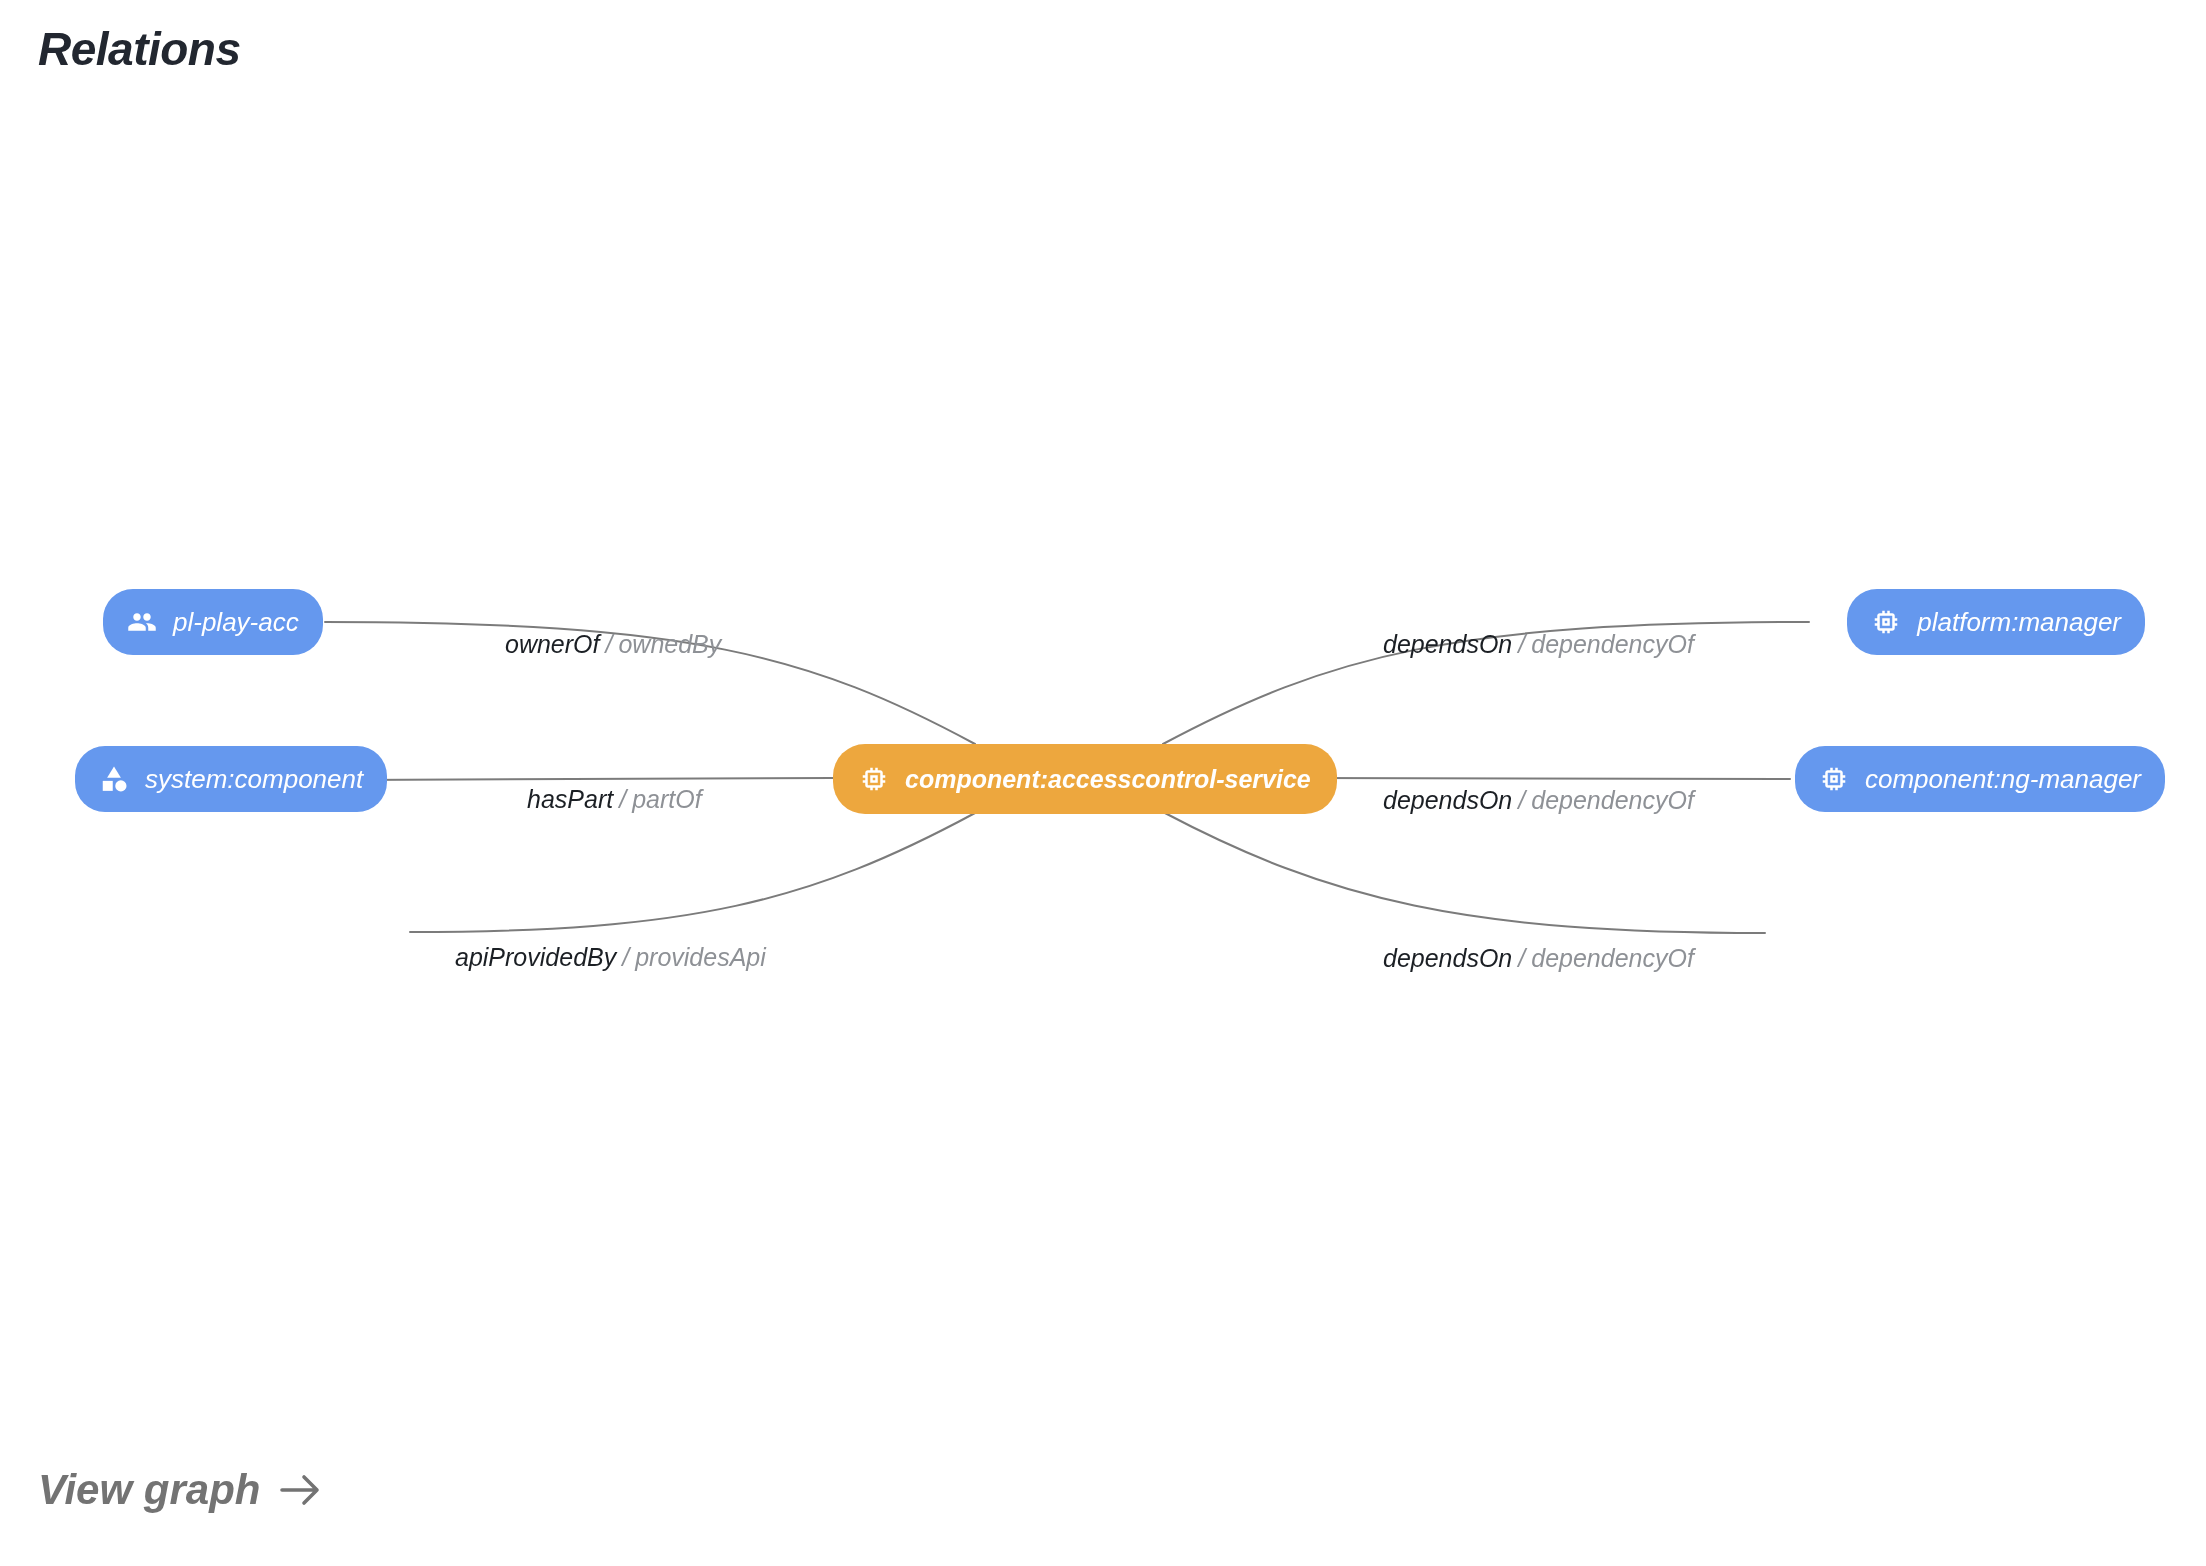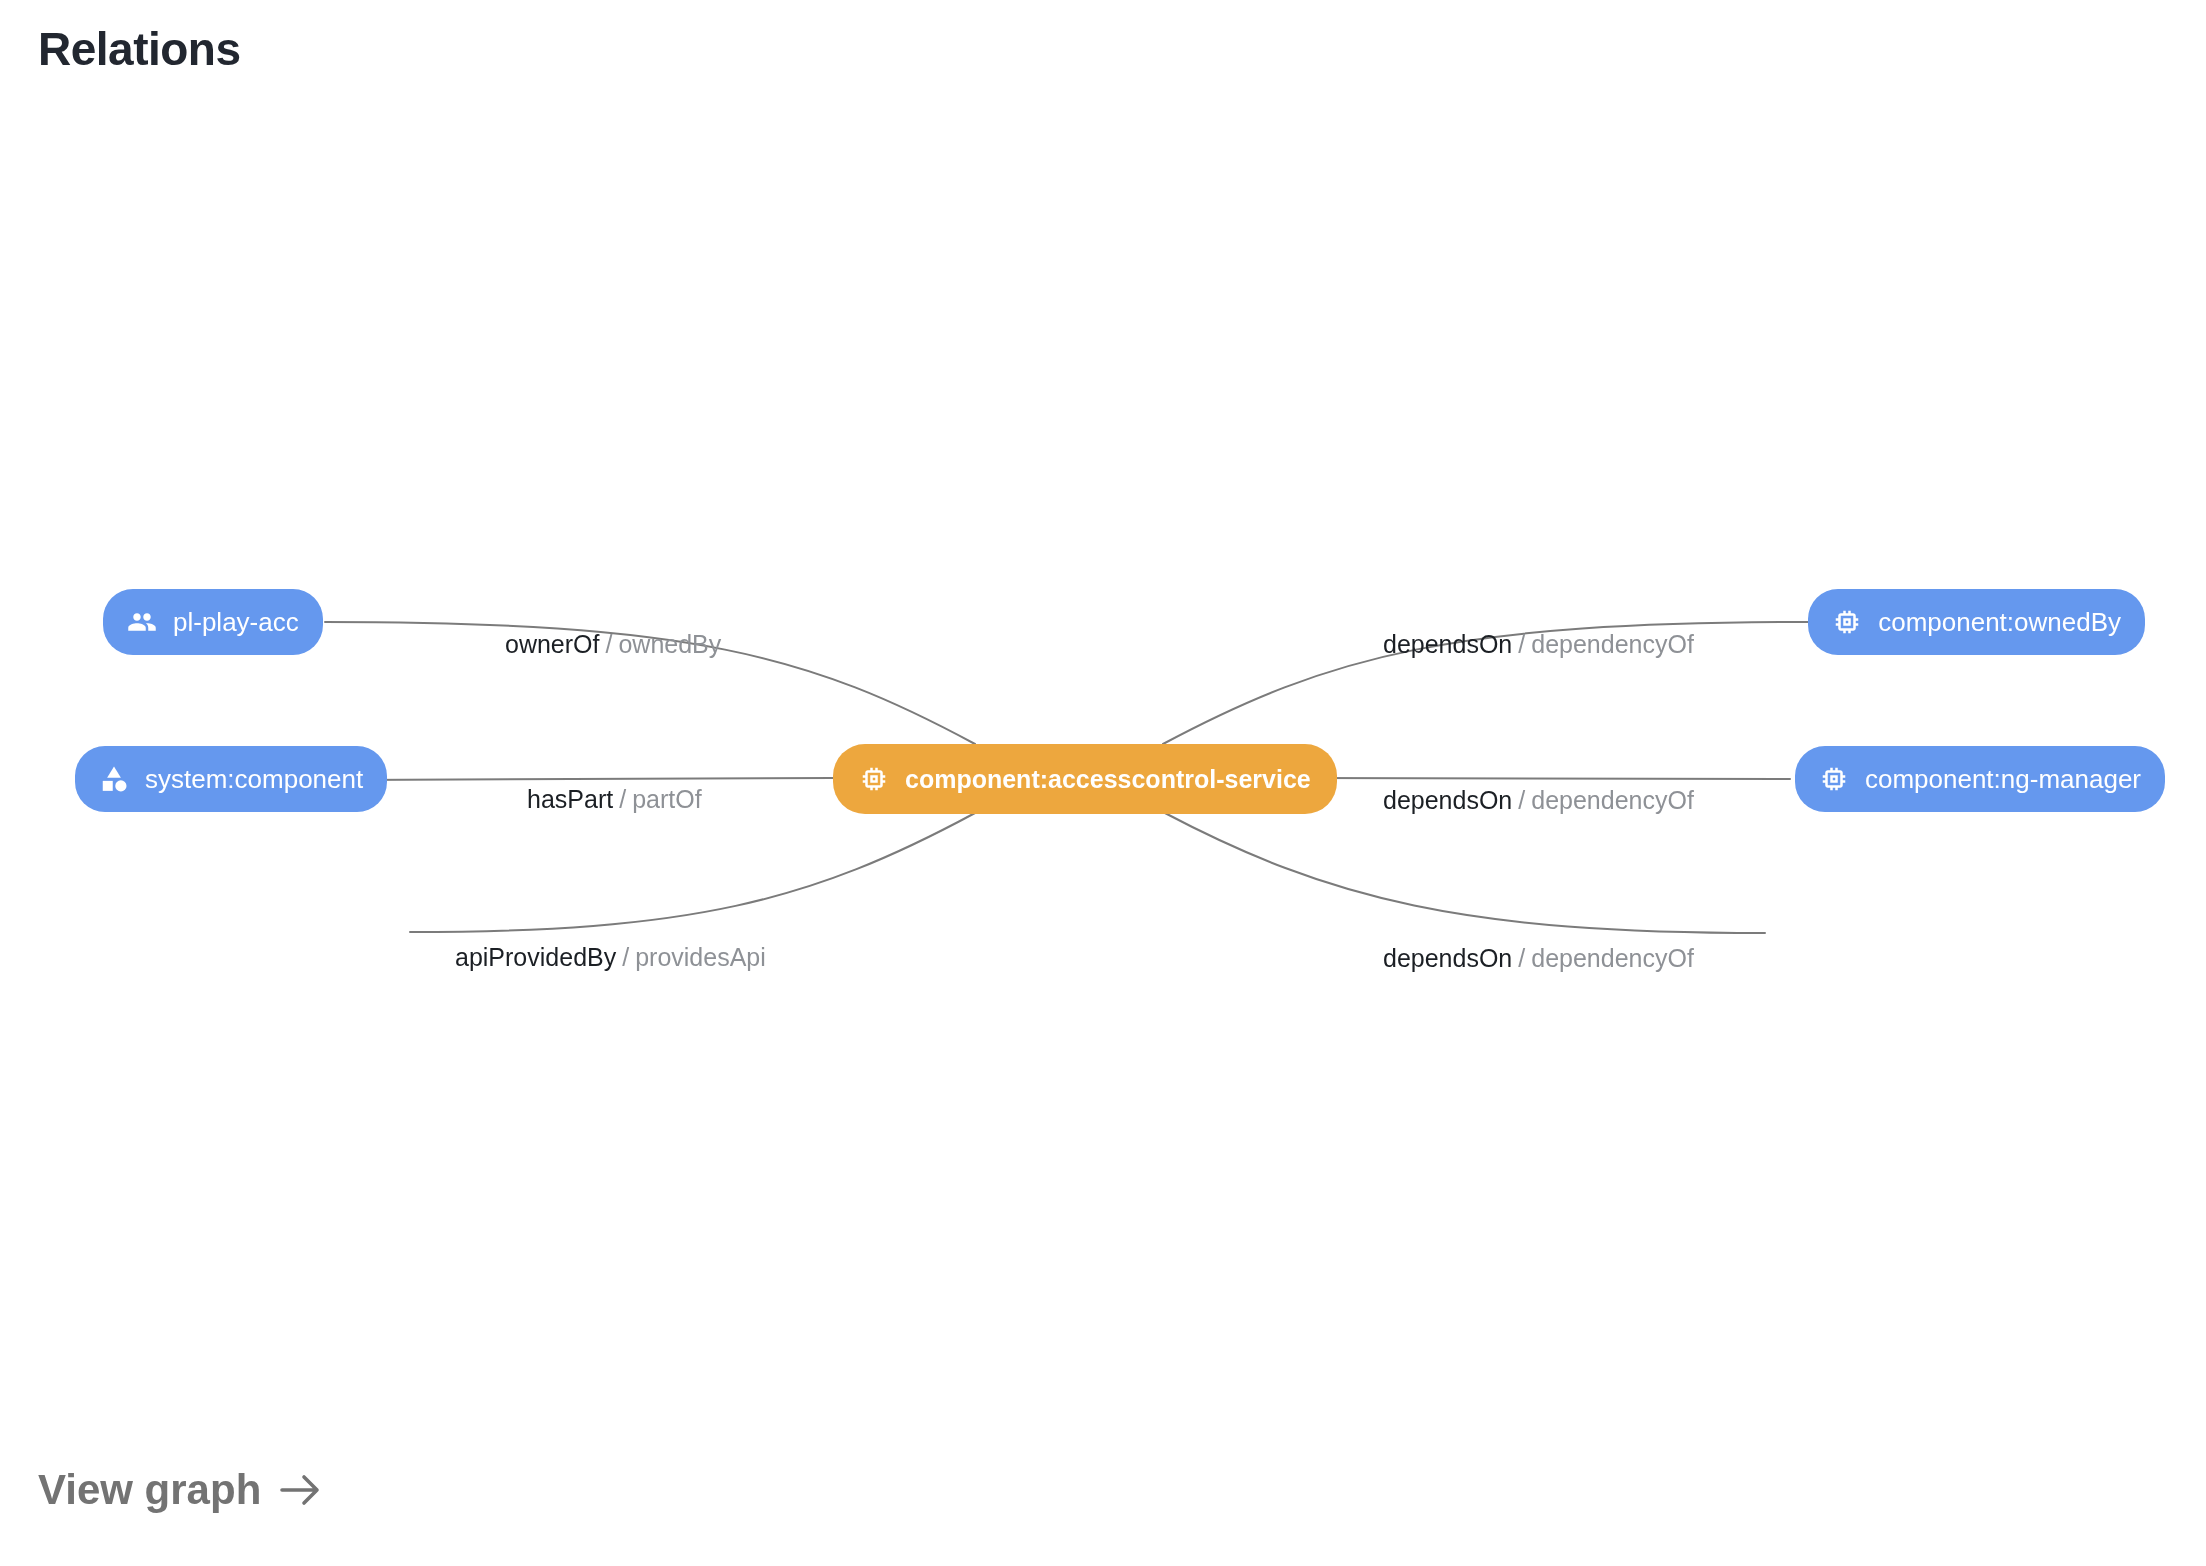--- a/index.html
+++ b/index.html
@@ -11,20 +11,21 @@
     --title_text:#222730;
     --view_graph_text:#737373;
     --node_text:#ffffff;
     --background:#ffffff;
   }
   html,body{margin:0;padding:0;}
   body{background:var(--background);font-family:"Liberation Sans",sans-serif;}
   .canvas{
     position:relative;width:2206px;height:1566px;background:var(--background);
     overflow:hidden;
+    font-style:italic;
   }
   .page-title{
     position:absolute;left:38px;top:22px;margin:0;
     font-size:46px;font-weight:700;letter-spacing:-0.5px;color:var(--title_text);
   }
   svg.edges{position:absolute;left:0;top:0;}
   svg.edges path{fill:none;stroke:var(--edge_line);stroke-width:2px;stroke-linecap:round;}
   .node{
     position:absolute;display:inline-flex;align-items:center;
     height:66px;padding:0 24px;border-radius:30px;box-sizing:border-box;
@@ -96,21 +97,21 @@
     </span>
     <span class="nlabel">component:accesscontrol-service</span>
   </div>
 
   <div class="node" style="right:61px;top:589px">
     <span class="nicon">
       <svg viewBox="0 0 24 24">
           <path d="M15 9H9v6h6V9zm-2 4h-2v-2h2v2zm8-2V9h-2V7c0-1.1-.9-2-2-2h-2V3h-2v2h-2V3H9v2H7c-1.1 0-2 .9-2 2v2H3v2h2v2H3v2h2v2c0 1.1.9 2 2 2h2v2h2v-2h2v2h2v-2h2c1.1 0 2-.9 2-2v-2h2v-2h-2v-2h2zm-4 6H7V7h10v10z"></path>
         </svg>
     </span>
-    <span class="nlabel">component:ownedBy</span>
+    <span class="nlabel">platform:manager</span>
   </div>
 
   <div class="node" style="right:41px;top:746px">
     <span class="nicon">
       <svg viewBox="0 0 24 24">
           <path d="M15 9H9v6h6V9zm-2 4h-2v-2h2v2zm8-2V9h-2V7c0-1.1-.9-2-2-2h-2V3h-2v2h-2V3H9v2H7c-1.1 0-2 .9-2 2v2H3v2h2v2H3v2h2v2c0 1.1.9 2 2 2h2v2h2v-2h2v2h2v-2h2c1.1 0 2-.9 2-2v-2h2v-2h-2v-2h2zm-4 6H7V7h10v10z"></path>
         </svg>
     </span>
     <span class="nlabel">component:ng-manager</span>
   </div>

